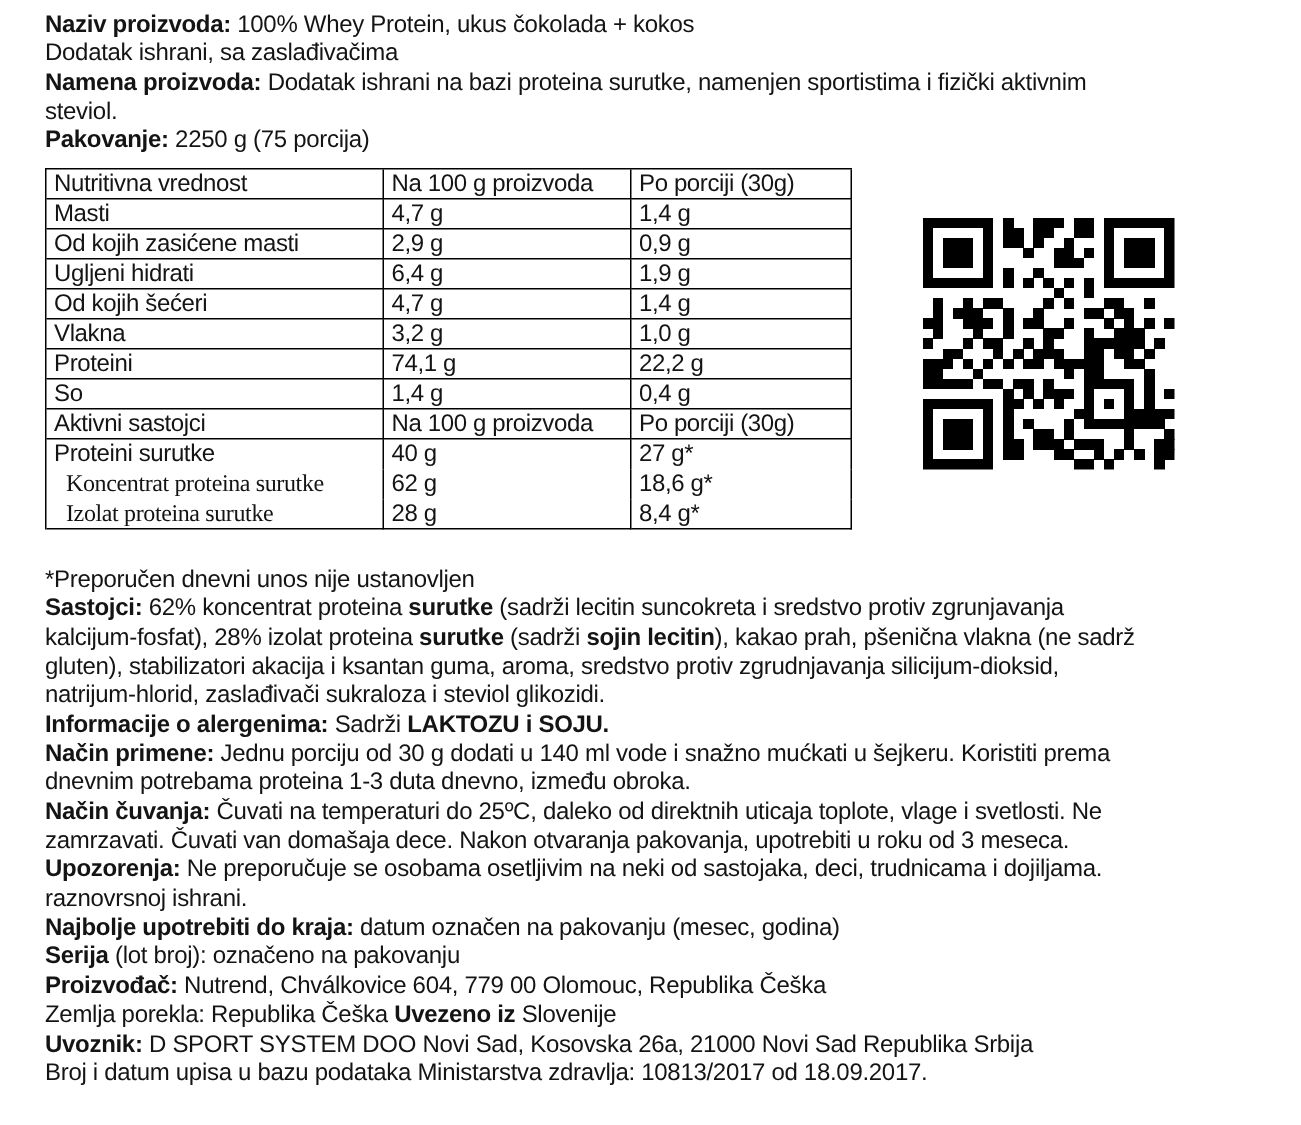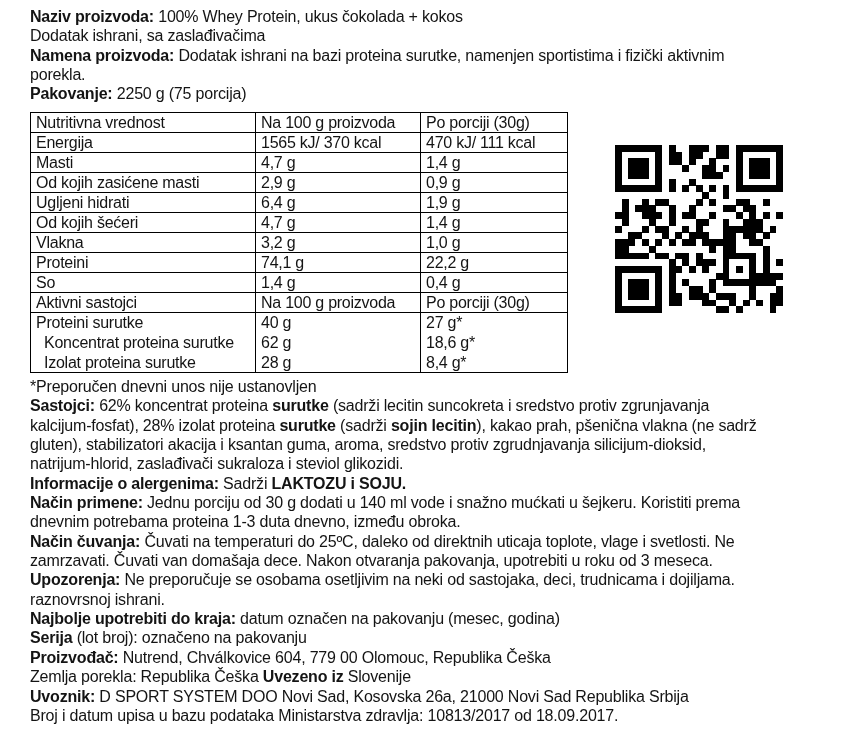--- a/index.html
+++ b/index.html
@@ -38,58 +38,53 @@
     box-sizing:border-box;
     height:20px;
     padding:0 0 0 5px;
     font-size:16px;
     letter-spacing:-0.25px;
     white-space:nowrap;
     overflow:hidden;
     vertical-align:middle;
   }
   #nutrition-table tr.nb td{border-bottom:none;}
-  #nutrition-table td.ind{padding-left:13px;}
+  #nutrition-table td.ind{padding-left:13px;font-family:Liberation Serif, serif;}
   .col1{width:225px;} .col2{width:165px;} .col3{width:147px;}
   .qr{
     position:absolute;
     left:615px;top:145px;
     width:168px;height:168px;
     shape-rendering:crispEdges;
   }
 </style>
 </head>
 <body>
 
 <div class="page">
 
   <div id="intro" class="textblock">
       <div><span class="b">Naziv proizvoda:</span><span> 100% Whey Protein, ukus čokolada + kokos</span></div>
       <div><span>Dodatak ishrani, sa zaslađivačima</span></div>
       <div><span class="b">Namena proizvoda:</span><span> Dodatak ishrani na bazi proteina surutke, namenjen sportistima i fizički aktivnim</span></div>
-      <div><span>porekla.</span></div>
+      <div><span>steviol.</span></div>
       <div><span class="b">Pakovanje:</span><span> 2250 g (75 porcija)</span></div>
     </div>
 
   <table id="nutrition-table">
     <colgroup>
       <col class="col1">
         <col class="col2">
         <col class="col3">
     </colgroup>
     <tbody>
         <tr>
           <td>Nutritivna vrednost</td>
           <td>Na 100 g proizvoda</td>
           <td>Po porciji (30g)</td>
-        </tr>
-        <tr>
-          <td>Energija</td>
-          <td>1565 kJ/ 370 kcal</td>
-          <td>470 kJ/ 111 kcal</td>
         </tr>
         <tr>
           <td>Masti</td>
           <td>4,7 g</td>
           <td>1,4 g</td>
         </tr>
         <tr>
           <td>Od kojih zasićene masti</td>
           <td>2,9 g</td>
           <td>0,9 g</td>

